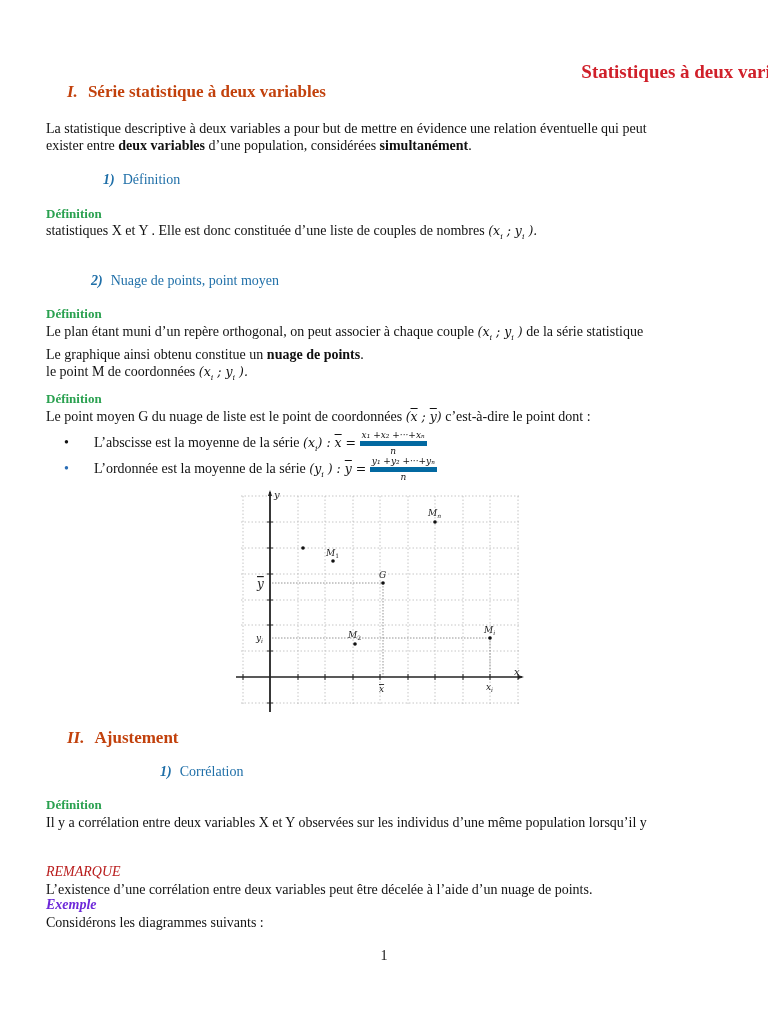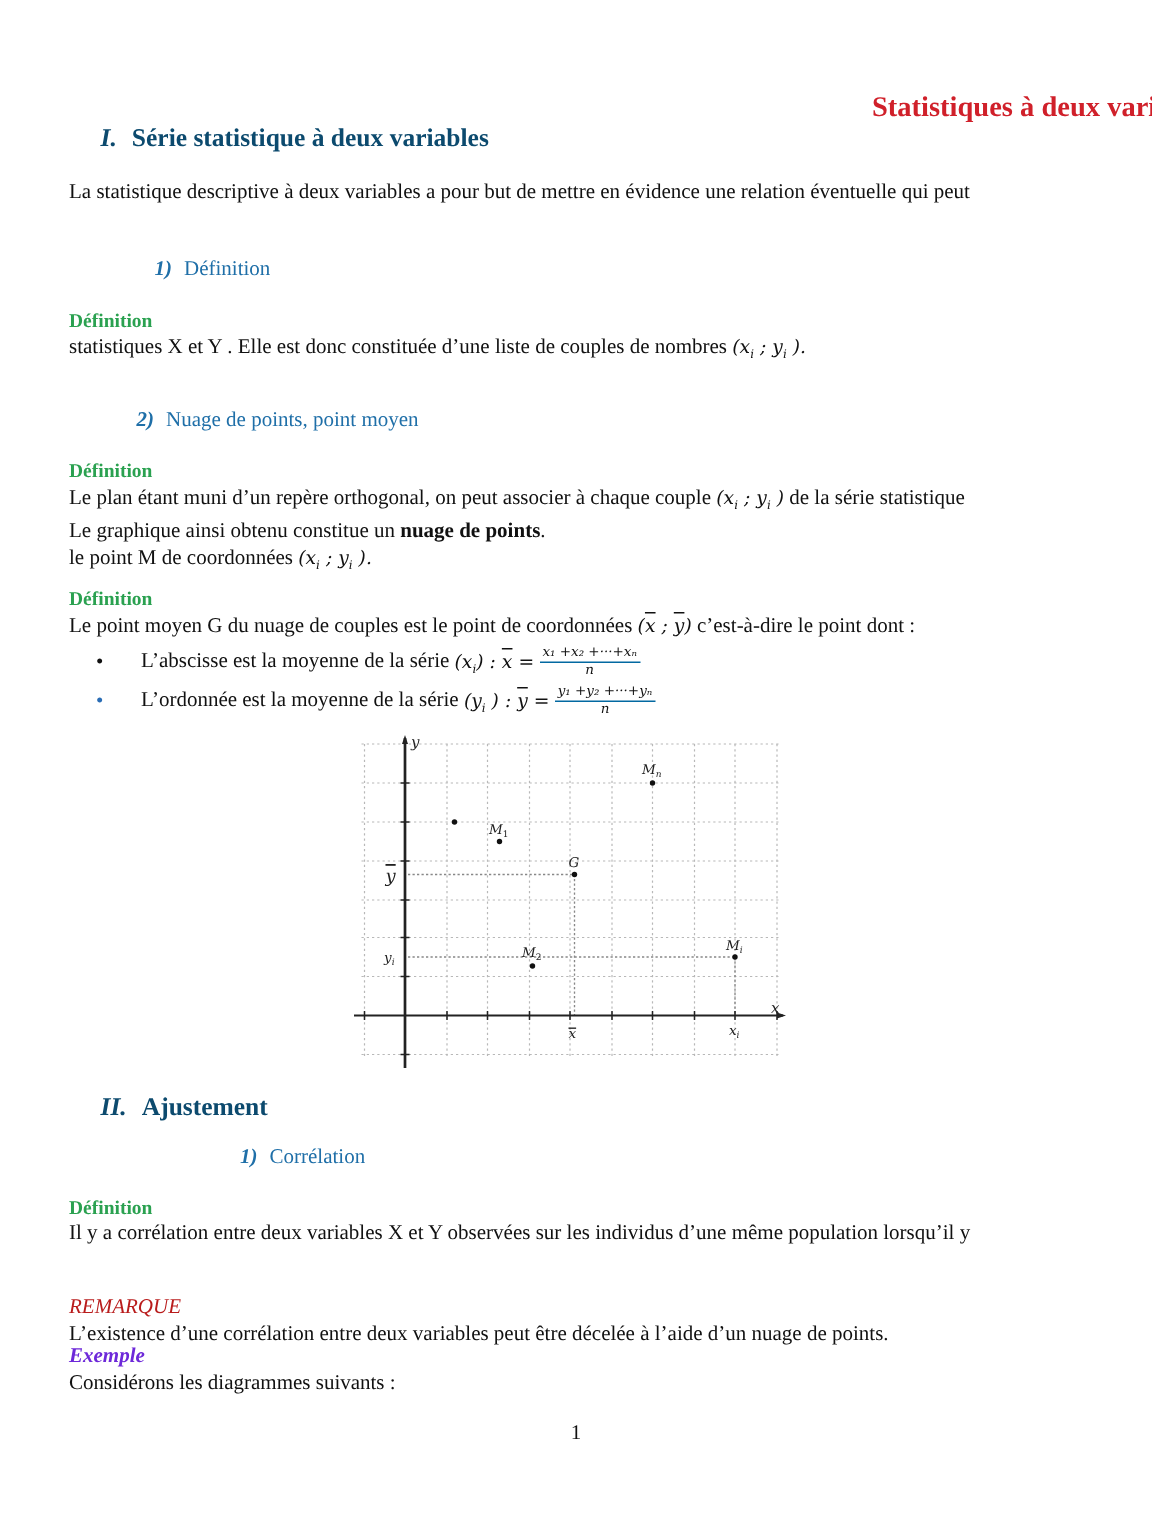--- a/index.html
+++ b/index.html
@@ -1,48 +1,51 @@
 <!DOCTYPE html>
 <html><head>
 <meta charset="utf-8">
 <style>
   html, body { margin: 0; padding: 0; background: #ffffff; }
   body { width: 768px; height: 1024px; position: relative; overflow: hidden;
          font-family: "Liberation Serif", "DejaVu Serif", serif; color: #111; }
   .abs { position: absolute; white-space: nowrap; }
   .title { left: 0; width: 768px; text-align: right; top: 61px; font-size: 19px; font-weight: bold; color: #d0202a; padding-left: 44px; }
-  .h1 { font-size: 17px; font-weight: bold; color: #0c4a6e; }
+  .h1 { font-size: 17px; font-weight: bold; color: #c2410c; }
   .h1 .num { font-style: italic; margin-right: 10px; }
   .h2 { font-size: 14px; color: #1f6fa8; }
   .h2 .num { font-style: italic; font-weight: bold; margin-right: 8px; }
   .def { font-size: 13px; font-weight: bold; color: #2aa150; }
   .p { font-size: 14px; line-height: 17px; color: #111; }
   .p b { font-weight: bold; }
   .m { font-family: "DejaVu Serif", serif; font-style: italic; font-size: 12.5px; }
   .remark { font-size: 14px; font-style: italic; color: #b91c1c; }
   .example { font-size: 14px; font-style: italic; font-weight: bold; color: #6d28d9; }
   .bullet { display: inline-block; width: 30px; }
   .frac { display: inline-block; vertical-align: middle; text-align: center; font-family: "DejaVu Serif", serif; font-style: italic; font-size: 9px; line-height: 11px; }
-  .frac .nu { border-bottom: 1px solid #0369a1; padding: 0 2px; display: block; }
+  .frac .nu { border-bottom: 5px solid #0369a1; padding: 0 2px; display: block; }
   .frac .de { display: block; }
   .ov { text-decoration: overline; }
   .pagenum { left: 0; width: 768px; text-align: center; top: 947px; font-size: 14px; }
   svg text { font-family: "DejaVu Serif", serif; font-style: italic; }
 </style>
 </head>
 <body>
 
 <div class="abs title">Statistiques à deux variables</div>
 
 <div class="abs h1" style="left:67px; top:82px;">
   <span class="num">I.</span><span>Série statistique à deux variables</span>
 </div>
 
 <div class="abs p" style="left:46px; top:120px;">
   <div>La statistique descriptive à deux variables a pour but de mettre en évidence une relation éventuelle qui peut</div>
+  <div>
+    <span>exister entre </span><b>deux variables</b><span> d’une population, considérées </span><b>simultanément</b><span>.</span>
+  </div>
 </div>
 
 <div class="abs h2" style="left:91px; top:172px;margin-left:12px;">
   <span class="num">1)</span><span>Définition</span>
 </div>
 
 <div class="abs def" style="left:46px; top:206px;">Définition</div>
 <div class="abs p" style="left:46px; top:222px;">
   <div><span>statistiques X et Y . Elle est donc constituée d’une liste de couples de nombres</span> <span class="m">(x<sub style="font-size:8px">i</sub> ; y<sub style="font-size:8px">i</sub> ).</span></div>
 </div>
@@ -53,21 +56,21 @@
 
 <div class="abs def" style="left:46px; top:306px;">Définition</div>
 <div class="abs p" style="left:46px; top:323px;">
   <div><span>Le plan étant muni d’un repère orthogonal, on peut associer à chaque couple</span> <span class="m">(x<sub style="font-size:8px">i</sub> ; y<sub style="font-size:8px">i</sub> )</span> <span>de la série statistique</span></div>
   <div><span>Le graphique ainsi obtenu constitue un </span><b>nuage de points</b><span>.</span></div>
   <div><span>le point M de coordonnées</span> <span class="m">(x<sub style="font-size:8px">i</sub> ; y<sub style="font-size:8px">i</sub> ).</span></div>
 </div>
 
 <div class="abs def" style="left:46px; top:391px;">Définition</div>
 <div class="abs p" style="left:46px; top:408px;">
-  <span>Le point moyen G du nuage de couples est le point de coordonnées</span> <span class="m">(<span class="ov">x</span> ; <span class="ov">y</span>)</span> <span>c’est-à-dire le point dont :</span>
+  <span>Le point moyen G du nuage de liste est le point de coordonnées</span> <span class="m">(<span class="ov">x</span> ; <span class="ov">y</span>)</span> <span>c’est-à-dire le point dont :</span>
 </div>
 
 <div class="abs p" style="left:64px; top:430px;">
   <span class="bullet">•</span><span>L’abscisse est la moyenne de la série</span> <span class="m">(x<sub style="font-size:8px">i</sub>) : <span class="ov">x</span> =</span>
   <span class="frac"><span class="nu">x₁ +x₂ +···+xₙ</span><span class="de">n</span></span>
 </div>
 
 <div class="abs p" style="left:64px; top:456px;">
   <span class="bullet" style="color:#2a6db5;">•</span><span>L’ordonnée est la moyenne de la série</span> <span class="m">(y<sub style="font-size:8px">i</sub> ) : <span class="ov">y</span> =</span>
   <span class="frac"><span class="nu">y₁ +y₂ +···+yₙ</span><span class="de">n</span></span>

